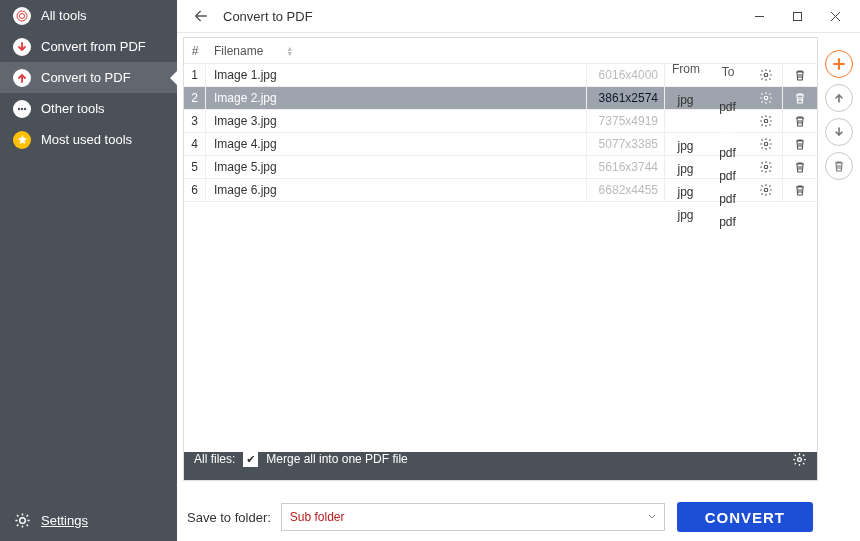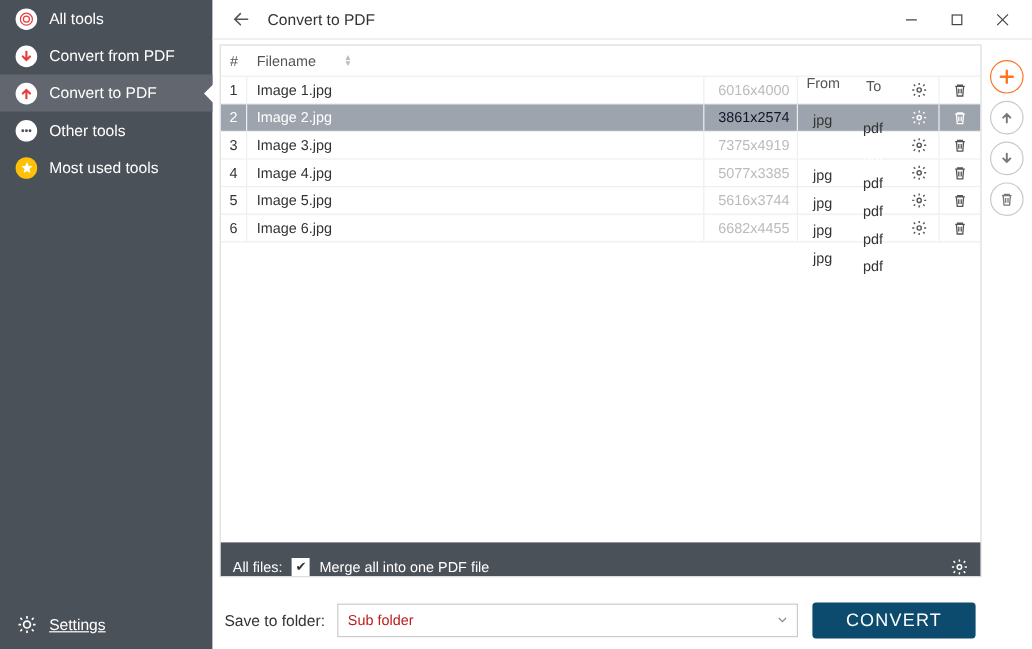--- a/index.html
+++ b/index.html
@@ -46,28 +46,28 @@
 .tbody { flex:1; overflow:auto; }
 .trow { display:flex; align-items:stretch; height:23px; font-size:12px; color:#333; border-bottom:1px solid #eee; }
 .trow > div { display:flex; align-items:center; justify-content:center; border-right:1px solid #eee; }
 .trow .col-fn { justify-content:flex-start; }
 .trow .col-dim { justify-content:flex-end; }
 .trow.selected { background:#9ea4ad; color:#fff; }
 .trow.selected .col-dim { color:#0f172a; }
 .trow > div:last-child { border-right:none; }
 .cell-btn { cursor:pointer; }
 
-.allfiles { height:28px; background:#4b5159; color:#fff; display:flex; align-items:flex-end; font-size:12px; padding:0 10px; }
+.allfiles { height:28px; background:#4b5159; color:#fff; display:flex; align-items:flex-start; font-size:12px; padding:0 10px; }
 .allfiles .chk { width:15px; height:15px; background:#fff; margin:0 8px; display:inline-flex; align-items:center; justify-content:center; color:#333; font-size:11px; }
 .allfiles .gear-r { margin-left:auto; cursor:pointer; }
 
 .footer { height:48px; display:flex; align-items:center; padding:0 12px 0 6px; margin-right:35px;margin-top:12px;}
 .footer-label { font-size:13px; color:#333; margin-right:10px; margin-left:4px;}
 .folder-select { flex:1; height:28px; border:1px solid #ccc; display:flex; align-items:center; padding:0 8px; font-size:12px; color:#b91c1c; cursor:pointer; justify-content:space-between; }
-.convert-btn { margin-left:12px; height:30px; padding:0 28px; background:#0c4a6e; color:#fff; border:none; border-radius:3px; font-size:15px; font-weight:400; letter-spacing:1px; cursor:pointer; }
+.convert-btn { margin-left:12px; height:30px; padding:0 28px; background:#1d4ed8; color:#fff; border:none; border-radius:3px; font-size:15px; font-weight:700; letter-spacing:1px; cursor:pointer; }
 
 svg { display:block; }
 .sort-arrows { display:inline-flex; flex-direction:column; line-height:5px; font-size:7px; color:#bbb; margin-left:3px;}
 </style>
 </head>
 <body>
 
 <div class="sidebar">
   <div class="side-item">
     <span class="side-ico ico-all">

